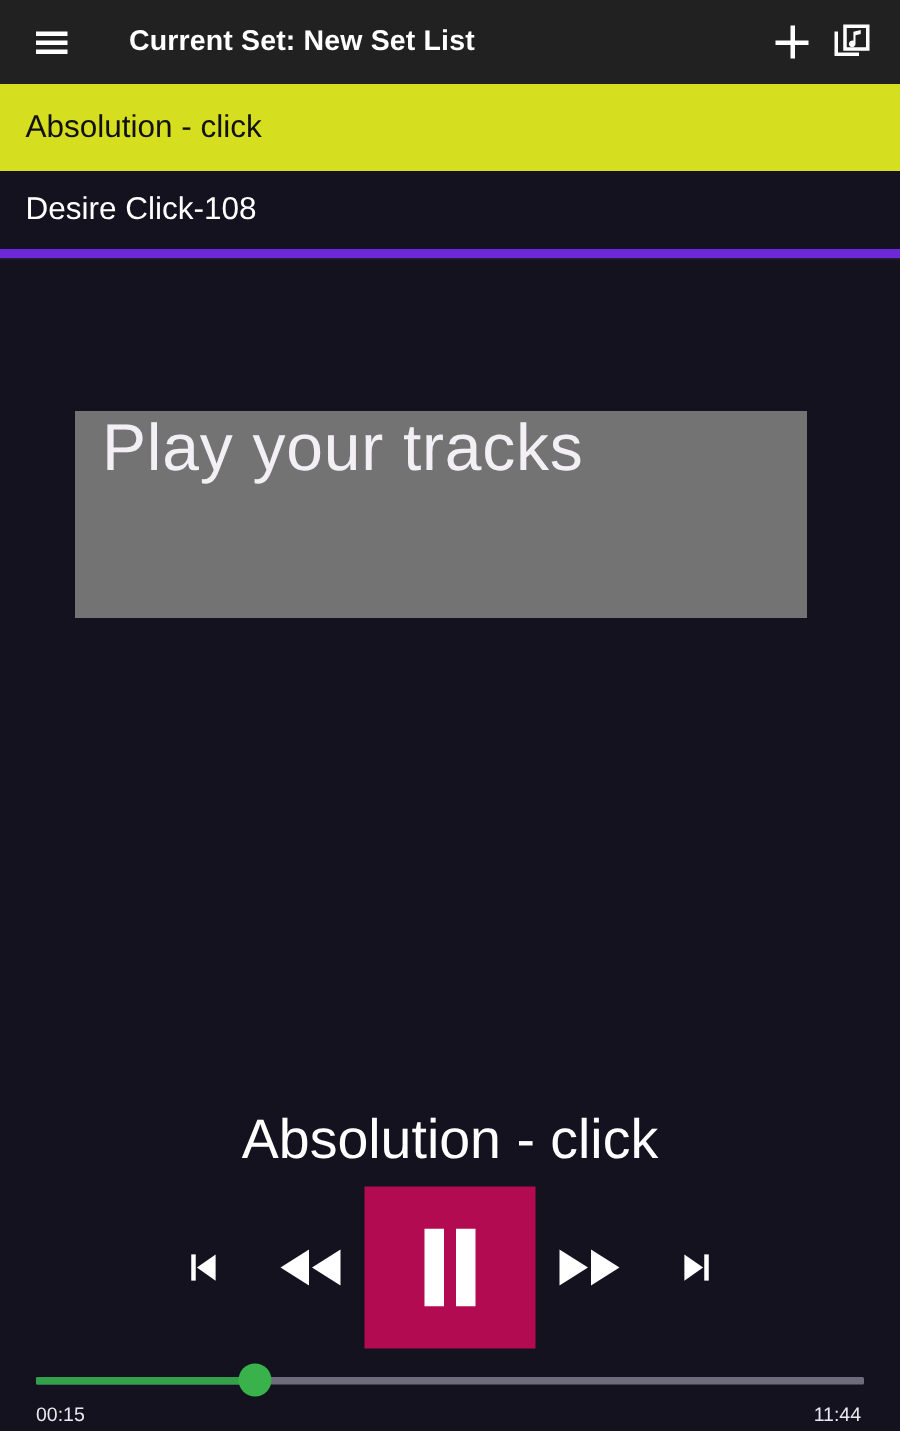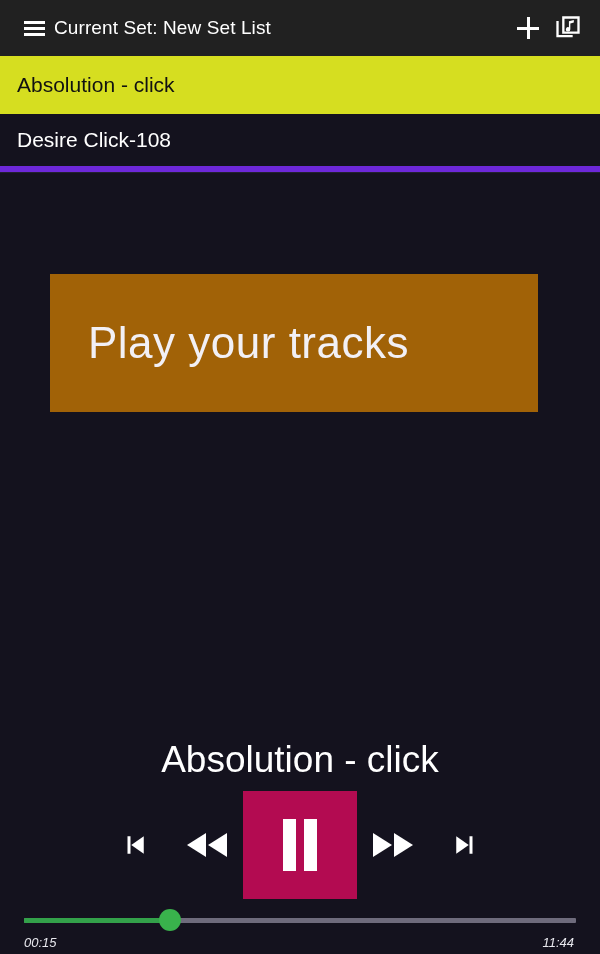--- a/index.html
+++ b/index.html
@@ -50,23 +50,23 @@
   .hamburger span {
     display: block;
     height: 3px;
     width: 100%;
     background: #ffffff;
   }
 
   .appbar-title {
     color: #ffffff;
     font-size: 19px;
-    font-weight: normal;
+    font-weight: bold;
     letter-spacing: 0.1px;
-    margin-left: 0;
+    margin-left: 32px;
     flex: 1 1 auto;
     white-space: nowrap;
     overflow: hidden;
   }
 
   .plus-icon {
     position: relative;
     width: 24px;
     height: 24px;
   }
@@ -109,24 +109,22 @@
     flex: 1 1 auto;
     position: relative;
   }
 
   .play-panel {
     position: absolute;
     left: 50px;
     top: 101px;
     width: 488px;
     height: 138px;
-    background: #a16207;
-    display: flex;
-    align-items: center;
-    padding-left: 20px;
+    background: #737373;
+    display: flex;
   }
   .play-panel-label {
     color: #f2f0f5;
     font-size: 44px;
     padding-left: 18px;
     letter-spacing: 0.5px;
     white-space: nowrap;
   }
 
   
@@ -165,21 +163,20 @@
 
   .tbtn.pause {
     width: 114px;
     height: 108px;
     background: #b30b51;
   }
 
   
   .seek-wrap {
     padding: 10px 24px 0 24px;
-    font-style: italic;
   }
 
   .seek-track {
     position: relative;
     height: 22px;
     display: flex;
     align-items: center;
   }
   .seek-bg {
     position: absolute;

